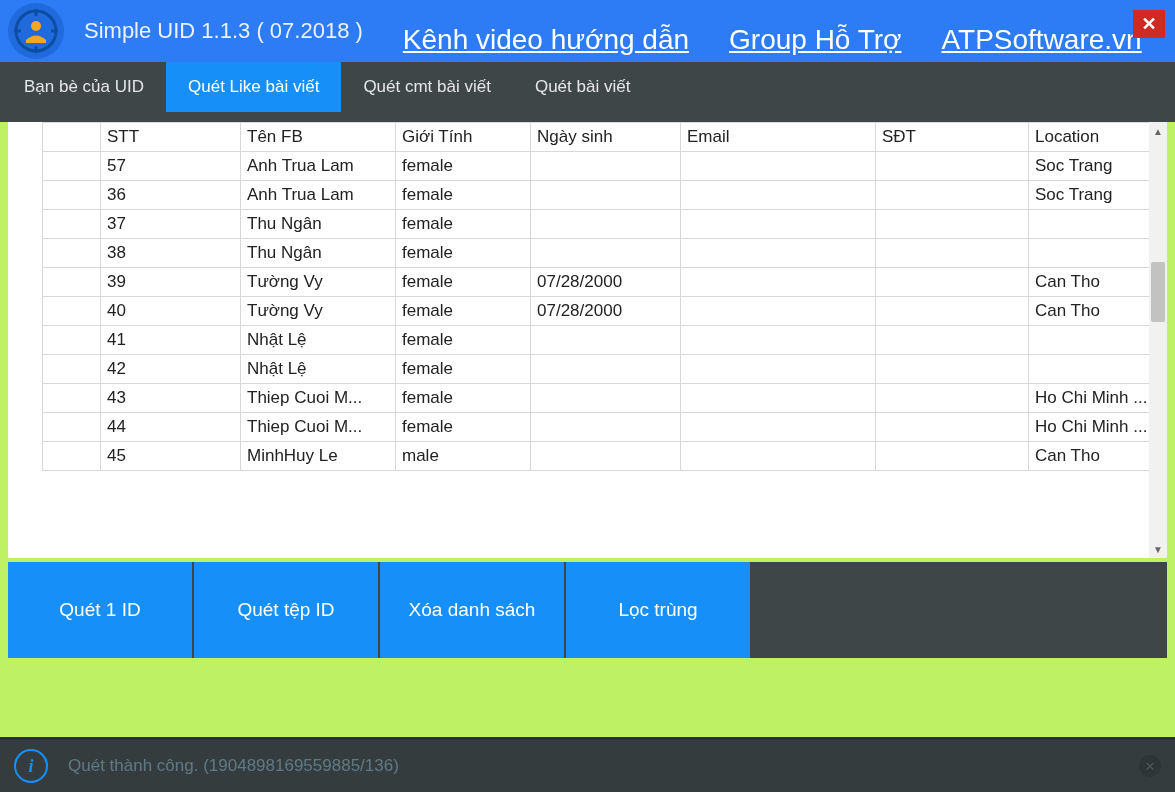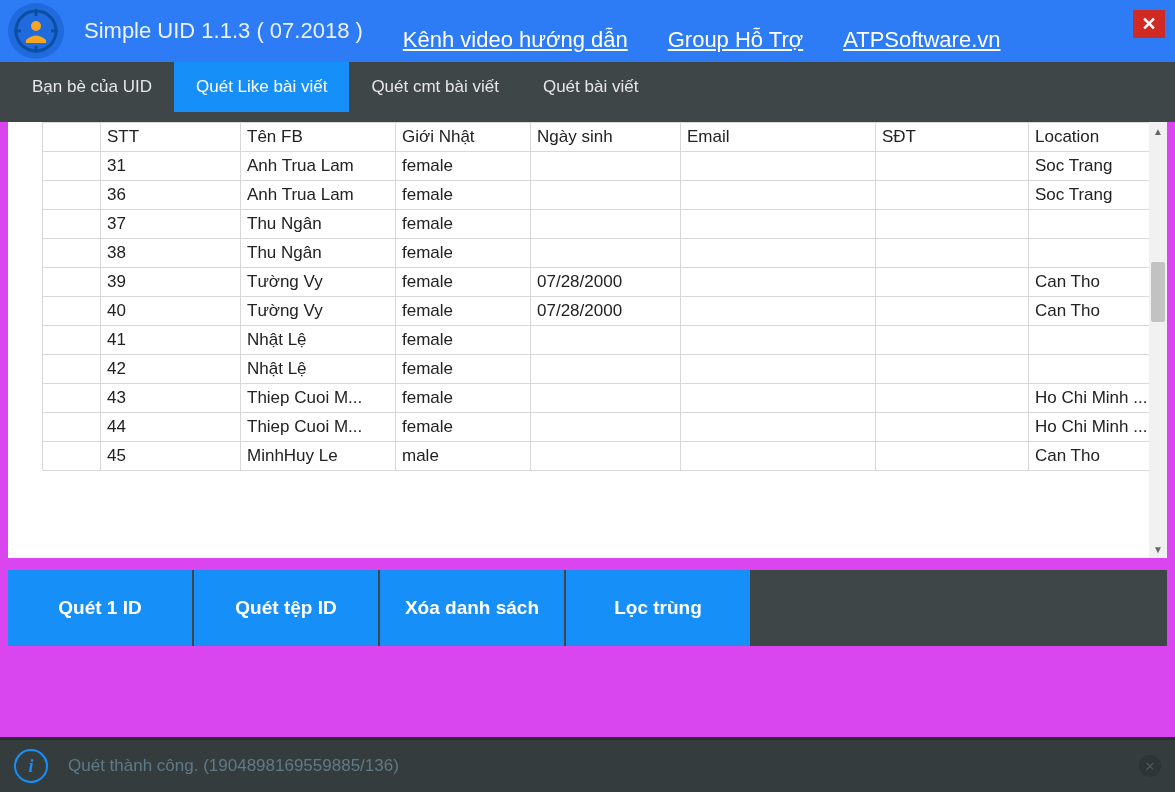--- a/index.html
+++ b/index.html
@@ -1,42 +1,42 @@
 <!DOCTYPE html>
 <html><head>
 <meta charset="utf-8">
 <style>
   html,body{margin:0;padding:0;font-family:"Segoe UI",Tahoma,Arial,sans-serif;font-size:16px;background:#333;}
-  .app{width:1175px;height:792px;display:flex;flex-direction:column;background:#d946ef;overflow:hidden;}
+  .app{width:1175px;height:792px;display:flex;flex-direction:column;background:#bef264;overflow:hidden;}
   
   .titlebar{background:#2d7bf5;height:62px;display:flex;align-items:center;color:#fff;position:relative;}
   .logo{width:56px;height:56px;margin-left:8px;border-radius:50%;background:#1f6adc;display:flex;align-items:center;justify-content:center;position:relative;}
   .logo svg{width:44px;height:44px;}
   .title-text{margin-left:20px;font-size:22px;color:#eaf2ff;}
-  .title-links{margin-left:40px;display:flex;gap:40px;font-size:22px;margin-top:17px;}
+  .title-links{margin-left:40px;display:flex;gap:40px;font-size:28px;margin-top:17px;}
   .title-links a{color:#fff;text-decoration:underline;cursor:pointer;}
   .close-btn{position:absolute;right:10px;top:10px;width:32px;height:28px;background:#cf2b24;color:#fff;display:flex;align-items:center;justify-content:center;font-weight:bold;font-size:18px;cursor:pointer;}
   
-  .tabs{background:#3f4648;height:50px;display:flex;align-items:stretch;padding-left:10px;}
+  .tabs{background:#3f4648;height:50px;display:flex;align-items:stretch;padding-left:2px;}
   .tab{color:#e6e6e6;font-size:17px;padding:0 22px;display:flex;align-items:center;cursor:pointer;}
   .tab.active{background:#178ff9;color:#fff;}
   
   .table-wrap{flex:0 0 auto;background:#fff;margin:0 8px;display:flex;flex-direction:column;position:relative;}
   .grid{flex:1;overflow:hidden;}
   table{border-collapse:collapse;width:100%;table-layout:fixed;}
   th,td{border:1px solid #d8d8d8;padding:4px 6px;font-size:17px;text-align:left;color:#222;white-space:nowrap;overflow:hidden;text-overflow:ellipsis;}
   th{background:#fff;font-weight:400;}
   col.c-sel{width:58px;} col.c-stt{width:140px;} col.c-name{width:155px;} col.c-gt{width:135px;}
   col.c-ns{width:150px;} col.c-email{width:195px;} col.c-sdt{width:153px;} col.c-loc{width:150px;}
   .vscroll{position:absolute;right:0;top:0;bottom:0;width:18px;background:#f1f1f1;}
   .vscroll .thumb{position:absolute;left:2px;right:2px;top:140px;height:60px;background:#c2c2c2;border-radius:2px;}
   .vscroll .arrow{position:absolute;left:0;right:0;height:18px;display:flex;align-items:center;justify-content:center;color:#666;font-size:10px;}
   .vscroll .arrow.up{top:0;} .vscroll .arrow.down{bottom:0;}
   
-  .actions{display:flex;height:76px;margin:12px 8px;background:#3f4648;font-weight:bold;}
+  .actions{display:flex;height:96px;margin:4px 8px;background:#3f4648;}
   .action-btn{background:#178ff9;color:#fff;font-size:19px;display:flex;align-items:center;justify-content:center;min-width:160px;padding:0 12px;margin-right:2px;cursor:pointer;}
   
   .statusbar{margin-top:auto;height:52px;background:#353c3e;display:flex;align-items:center;padding:0 14px;color:#3aa6ff;font-size:17px;position:relative;border-top:3px solid #2a2f31;}
   .info-icon{width:30px;height:30px;border:2px solid #178ff9;border-radius:50%;display:flex;align-items:center;justify-content:center;color:#178ff9;font-style:italic;font-family:Georgia,serif;font-size:18px;font-weight:bold;margin-right:20px;}
   .status-text{color:#5f7a86;}
   .status-close{position:absolute;right:14px;width:22px;height:22px;border-radius:50%;background:#2e3536;display:flex;align-items:center;justify-content:center;color:#555;font-size:13px;cursor:pointer;}
   .gap-row{height:10px;background:#3f4648;}
 </style>
 </head>
 <body>
@@ -86,31 +86,31 @@
           <col class="c-ns">
             <col class="c-email">
             <col class="c-sdt">
             <col class="c-loc">
         </colgroup>
         <thead>
           <tr>
             <th></th>
             <th>STT</th>
             <th>Tên FB</th>
-            <th>Giới Nhật</th>
+            <th>Giới Tính</th>
             <th>Ngày sinh</th>
             <th>Email</th>
             <th>SĐT</th>
             <th>Location</th>
           </tr>
         </thead>
         <tbody id="table-body">
             <tr>
               <td></td>
-              <td>31</td>
+              <td>57</td>
               <td>Anh Trua Lam</td>
               <td>female</td>
               <td></td>
               <td></td>
               <td></td>
               <td>Soc Trang</td>
             </tr>
             <tr>
               <td></td>
               <td>36</td>

